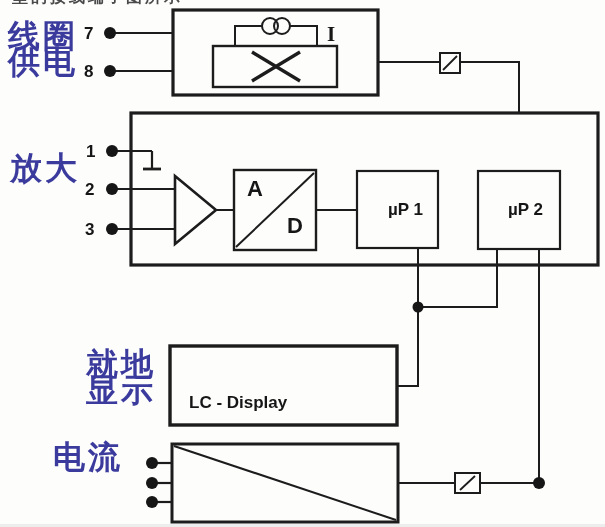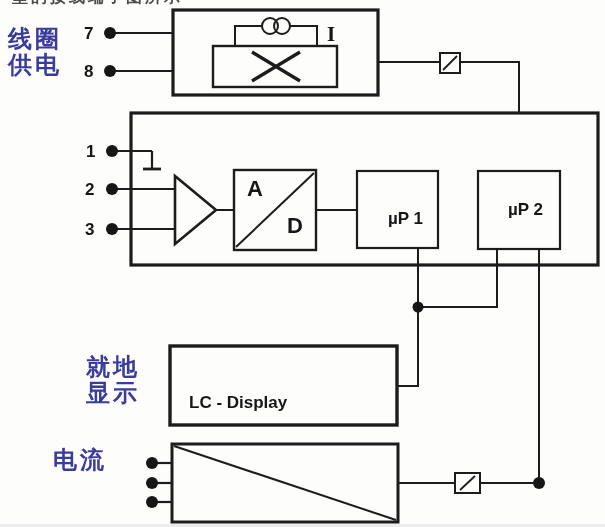--- a/index.html
+++ b/index.html
@@ -5,22 +5,22 @@
   html,body{margin:0;padding:0;background:#ffffff;}
   .stage{
     position:relative;width:605px;height:527px;background:#fdfdfc;
     font-family:"Liberation Sans", sans-serif;overflow:hidden;
   }
   .stage svg{position:absolute;left:0;top:0;}
   .txt{position:absolute;white-space:nowrap;}
   .caption-clip{position:absolute;left:12px;top:0;height:8px;width:220px;overflow:hidden;}
   .caption-clip .inner{margin-top:-13px;font-size:16px;letter-spacing:3px;color:#4a4a4a;font-weight:bold;}
   .cn{
-    color:#3b3b9e;font-family:Liberation Serif, serif;font-weight:600;
-    font-size:24px;line-height:26px;letter-spacing:3px;text-align:center;
+    color:#3b3b9e;font-family:Liberation Mono, monospace;font-weight:600;
+    font-size:32px;line-height:26px;letter-spacing:3px;text-align:center;
   }
   .term{color:#161616;font-weight:bold;font-size:17px;font-family:"Liberation Sans",sans-serif;}
   .blk{color:#161616;font-weight:bold;font-family:"Liberation Sans",sans-serif;}
   .center-box{position:absolute;display:flex;align-items:center;justify-content:center;}
   .serifI{font-family:"Liberation Serif",serif;font-weight:bold;font-size:21px;color:#161616;}
   .bottom-strip{position:absolute;left:0;right:0;bottom:0;height:3px;background:#ededed;}
 </style>
 </head>
 <body>
 
@@ -112,36 +112,37 @@
 
   <div class="caption-clip">
     <div class="inner">型的接线端子图所示</div>
   </div>
 
   <div class="txt cn" style="left:8px;top:26px;">
     <div>线圈</div>
     <div>供电</div>
   </div>
   <div class="txt cn" style="left:10px;top:158px;">
+    <div>放大</div>
   </div>
   <div class="txt cn" style="left:86px;top:354px;">
     <div>就地</div>
     <div>显示</div>
   </div>
   <div class="txt cn" style="left:53px;top:447px;">
     <div>电流</div>
   </div>
 
   <div class="txt term" style="left:84px;top:24px;">7</div>
   <div class="txt term" style="left:84px;top:62px;">8</div>
   <div class="txt term" style="left:86px;top:142px;">1</div>
   <div class="txt term" style="left:85px;top:180px;">2</div>
   <div class="txt term" style="left:85px;top:220px;">3</div>
 
   <div class="txt serifI" style="left:327px;top:22px;">I</div>
   <div class="txt blk" style="left:247px;top:176px;font-size:22px;">A</div>
   <div class="txt blk" style="left:287px;top:213px;font-size:22px;">D</div>
-  <div class="center-box blk" style="left:357px;top:180px;width:97px;height:77px;font-size:17px;">µP 1</div>
+  <div class="center-box blk" style="left:357px;top:171px;width:97px;height:77px;font-size:17px;">µP 1</div>
   <div class="center-box blk" style="left:478px;top:171px;width:95px;height:78px;font-size:17px;">µP 2</div>
   <div class="txt blk" style="left:189px;top:362px;font-size:17px;margin-top:31px;">LC - Display</div>
 
   <div class="bottom-strip"></div>
 </div>
 
 </body></html>

